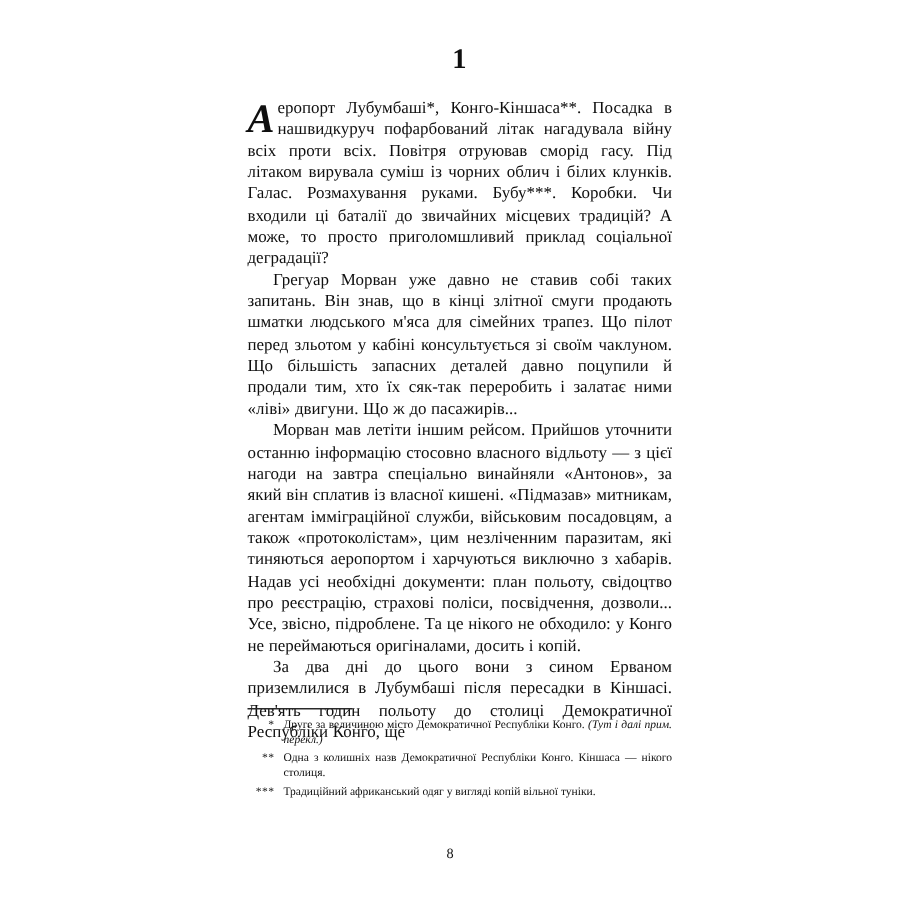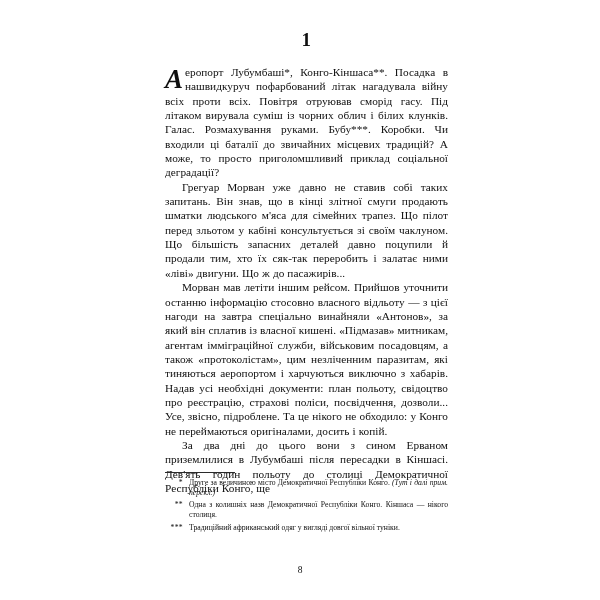--- a/index.html
+++ b/index.html
@@ -133,19 +133,19 @@
       <div class="fn-text"><span>Друге за величиною місто Демократичної Республіки Конго.</span> <i>(Тут і далі прим. перекл.)</i></div>
     </div>
 
     <div class="footnote">
       <div class="fn-marker">**</div>
       <div class="fn-text">Одна з колишніх назв Демократичної Республіки Конго. Кіншаса — нікого столиця.</div>
     </div>
 
     <div class="footnote">
       <div class="fn-marker">***</div>
-      <div class="fn-text">Традиційний африканський одяг у вигляді довгої вільної туніки.</div>
+      <div class="fn-text">Традиційний африканський одяг у вигляді копій вільної туніки.</div>
     </div>
   </div>
 
   <div id="page-number">8</div>
 
 </div>
 
 </body></html>

